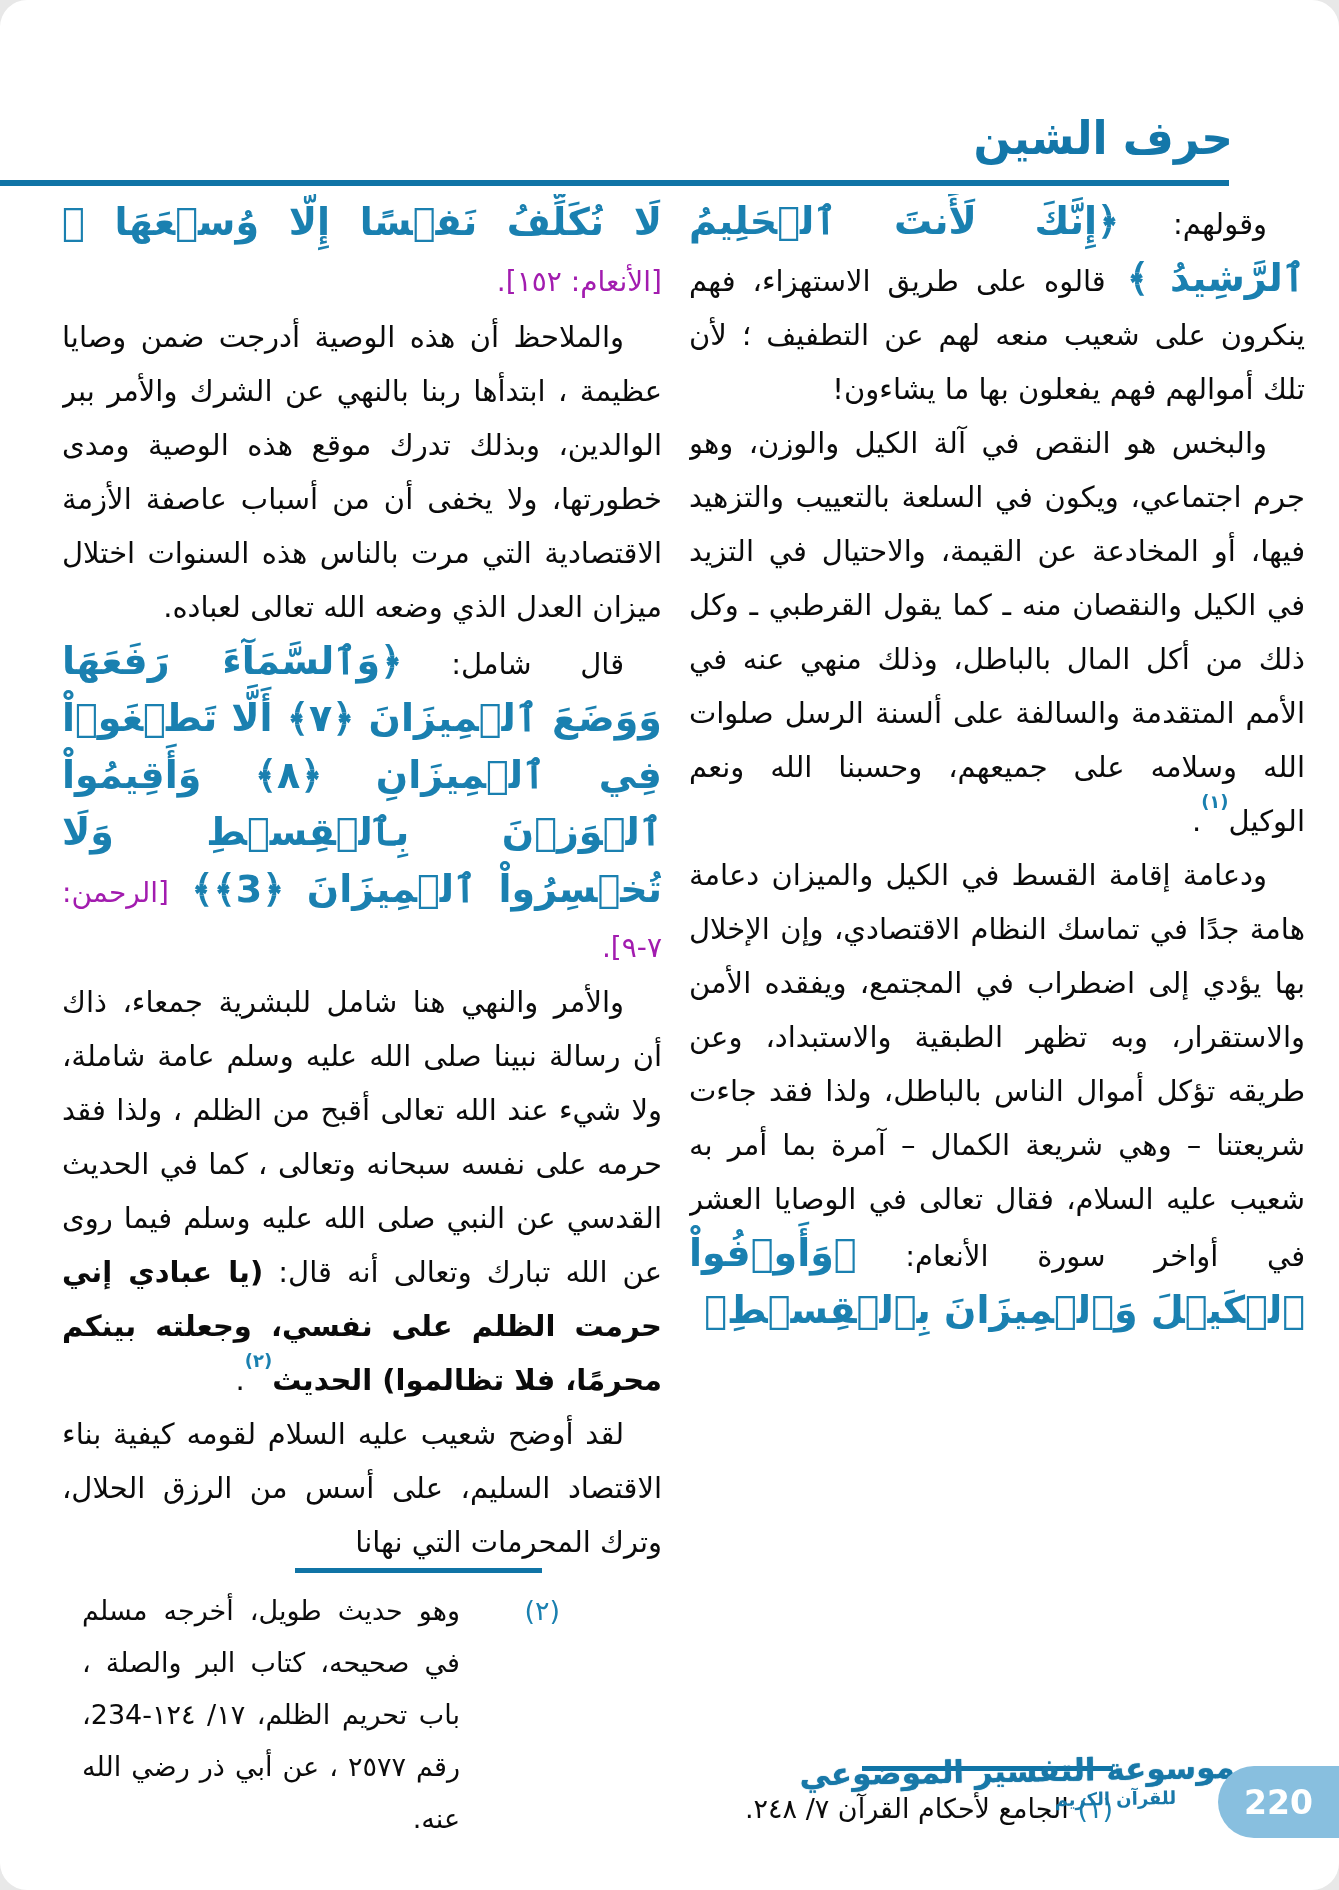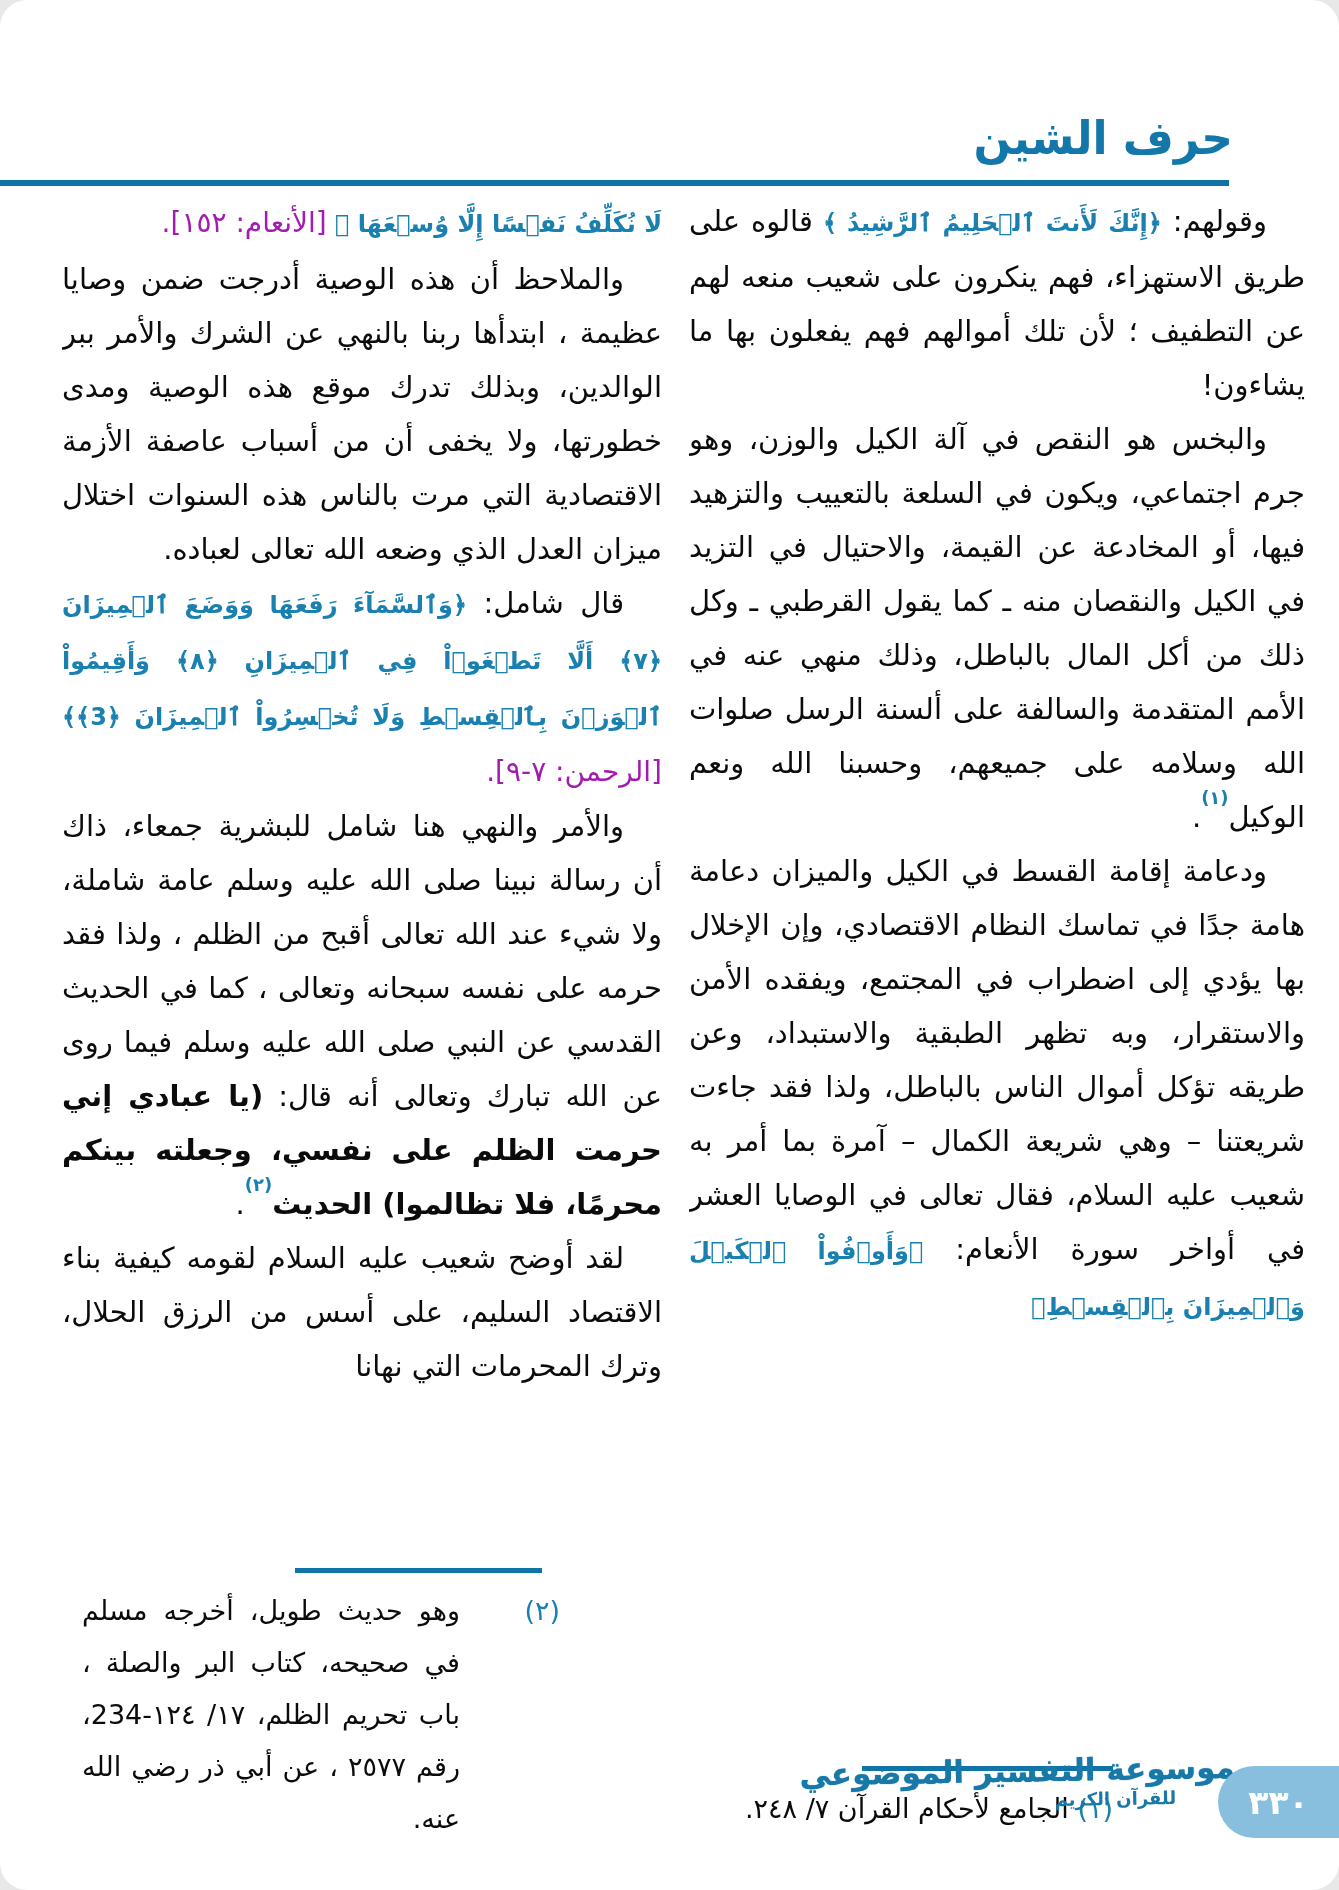--- a/index.html
+++ b/index.html
@@ -31,21 +31,21 @@
     font-size:29px;line-height:54px;
     text-align:justify;text-justify:inter-word;
     overflow:hidden;
   }
   .col-right{right:34px;width:616px;height:1480px;}
   .col-left{left:62px;width:600px;height:1372px;}
   .col p{margin:0;}
   .col p.body{text-indent:38px;}
   .quran{
     color:#1A80B0;font-weight:bold;
-    font-size:24px;
+    font-size:38px;
   }
   .quran-block{text-indent:0;line-height:56px;}
   .ref{color:#a21caf;font-weight:normal;font-size:28px;}
   .hadith{font-weight:bold;}
   .footref{
     color:#1A80B0;font-size:18px;font-weight:bold;
     position:relative;top:-12px;line-height:0;
   }
   
   .fn-area{position:absolute;font-size:27px;line-height:52px;}
@@ -125,16 +125,16 @@
     <div class="fn-rule"></div>
     <p class="footnote"><span class="fn-num">(٢)</span><span>وهو حديث طويل، أخرجه مسلم في صحيحه، كتاب البر والصلة ، باب تحريم الظلم، ١٧/ ١٢٤-234، رقم ٢٥٧٧ ، عن أبي ذر رضي الله عنه.</span></p>
   </div>
 
   <div class="logo">
     <div class="logo-main">موسوعة التفسير الموضوعي</div>
     <div class="logo-sub">للقرآن الكريم</div>
   </div>
 
   <div class="page-badge">
-    <span>٣٣٠</span>
+    <span>220</span>
   </div>
 
 </div>
 
 </body></html>

